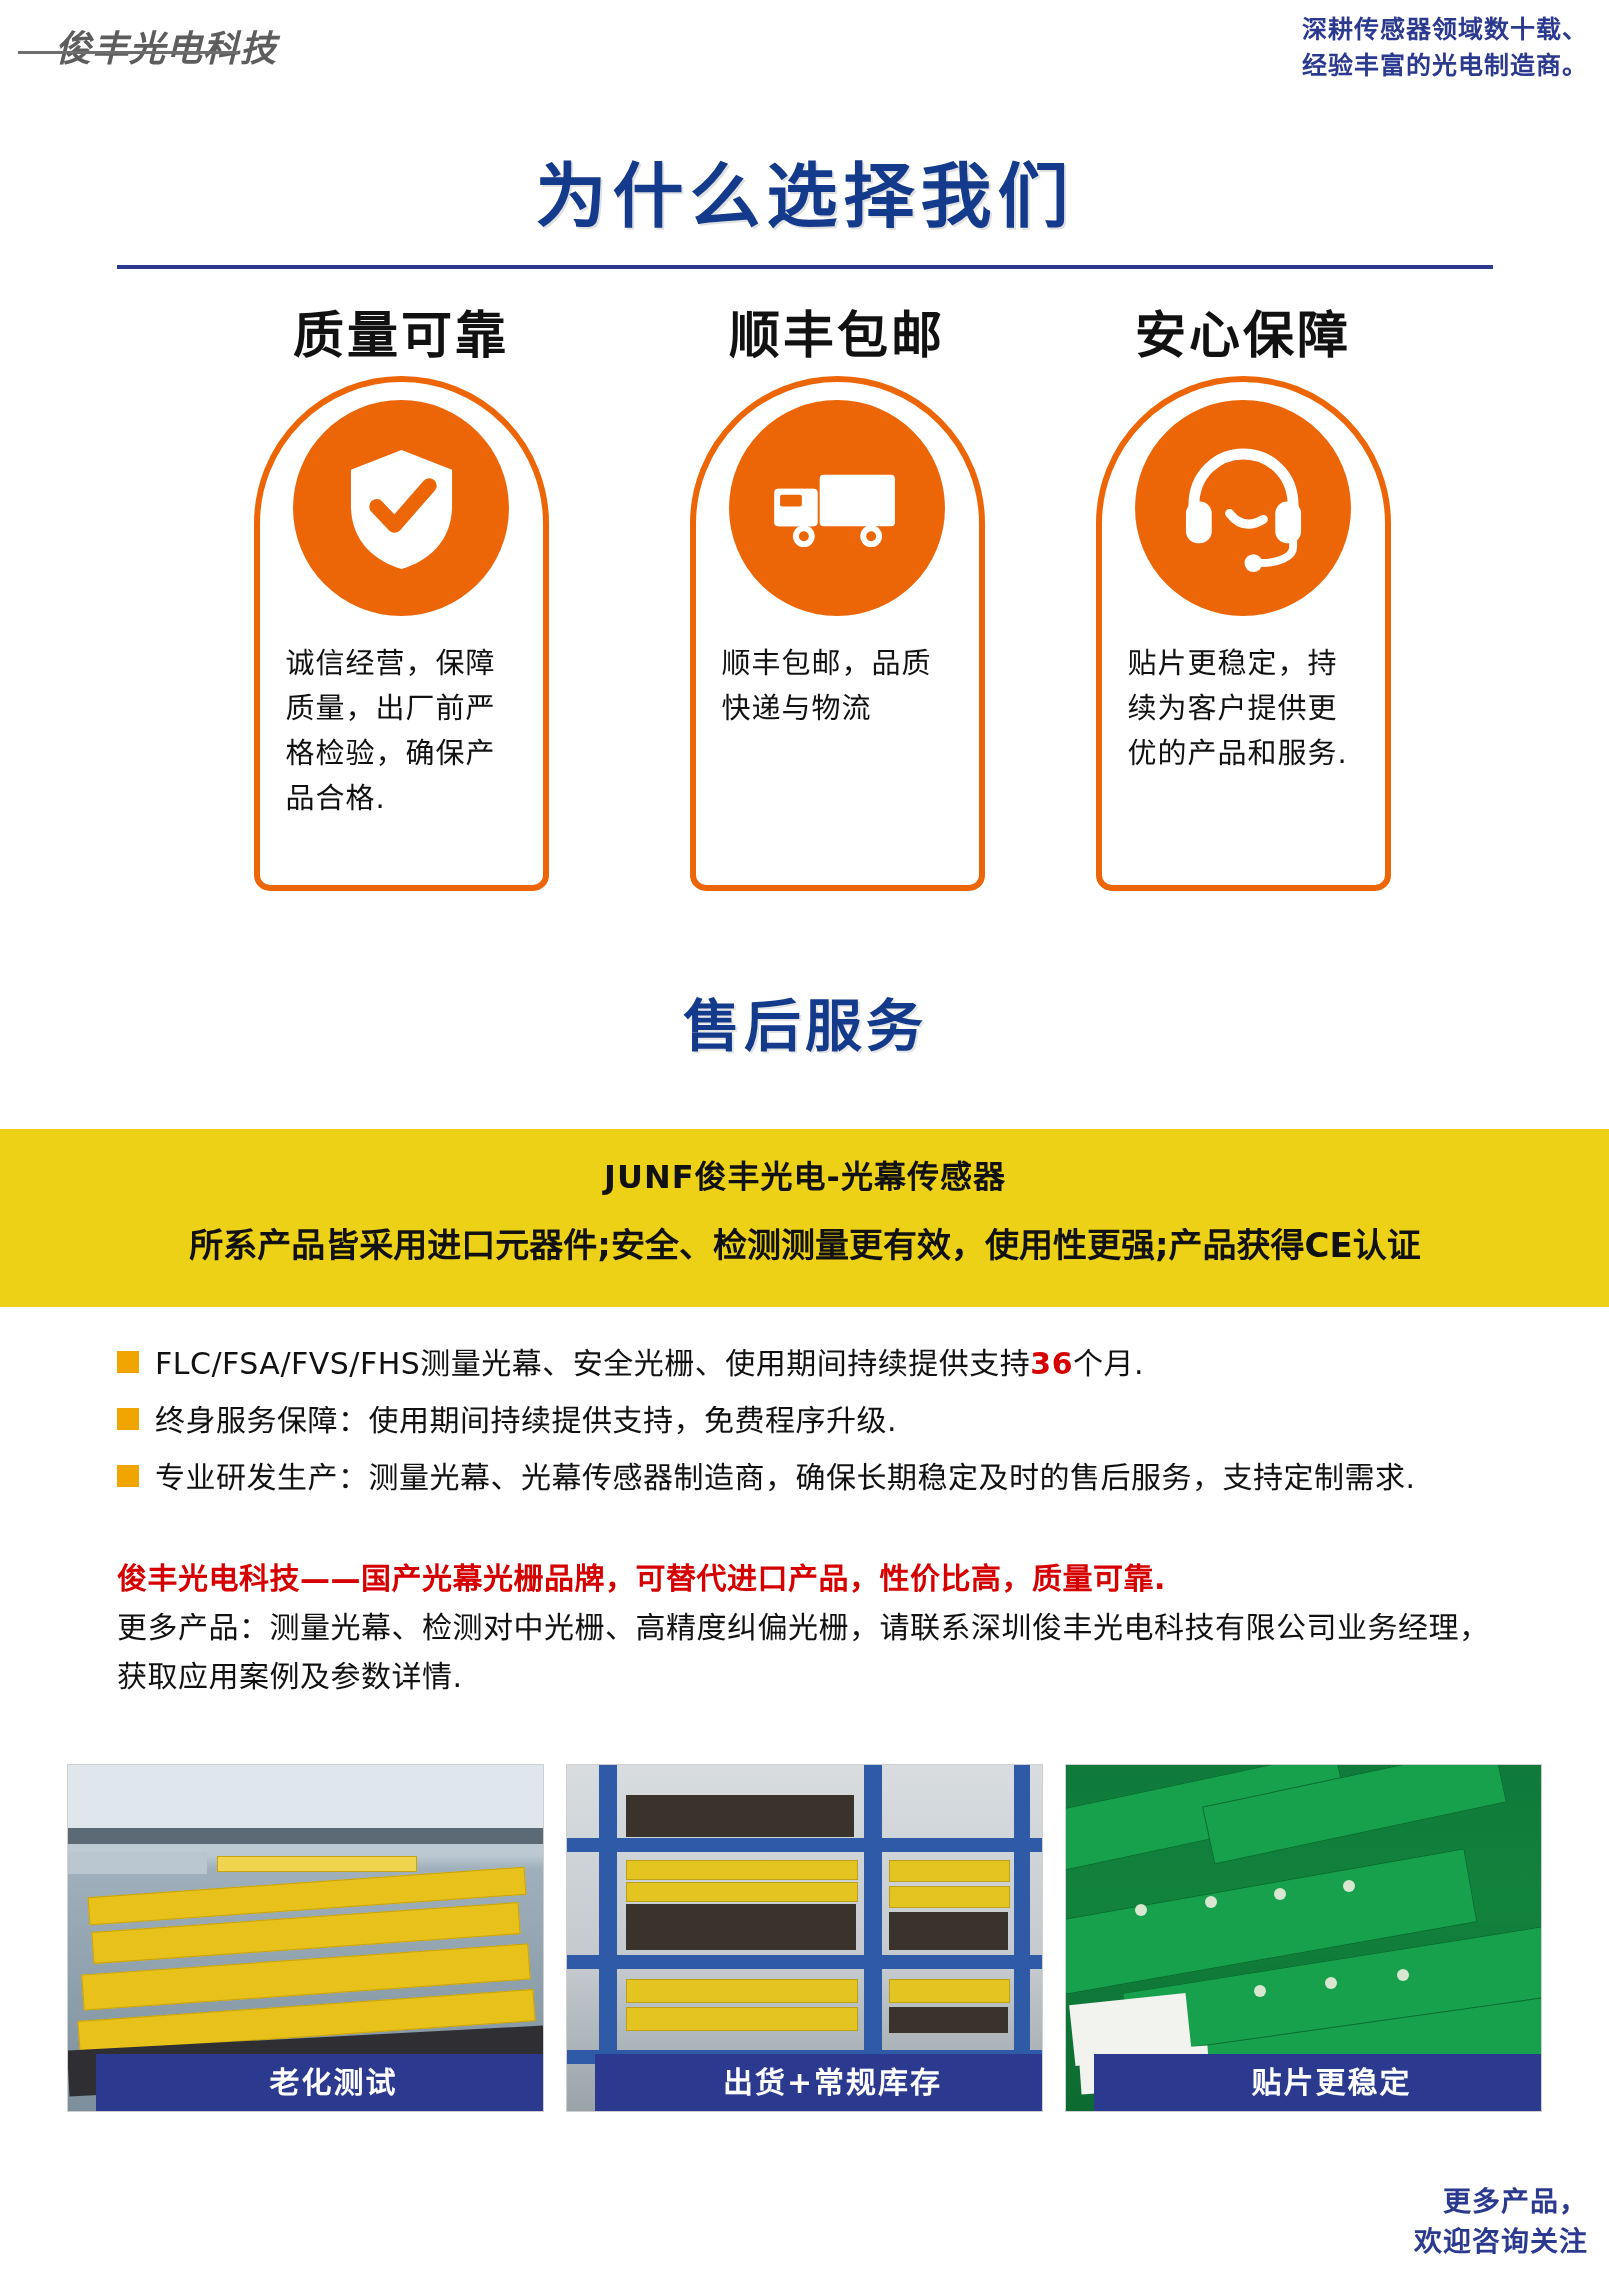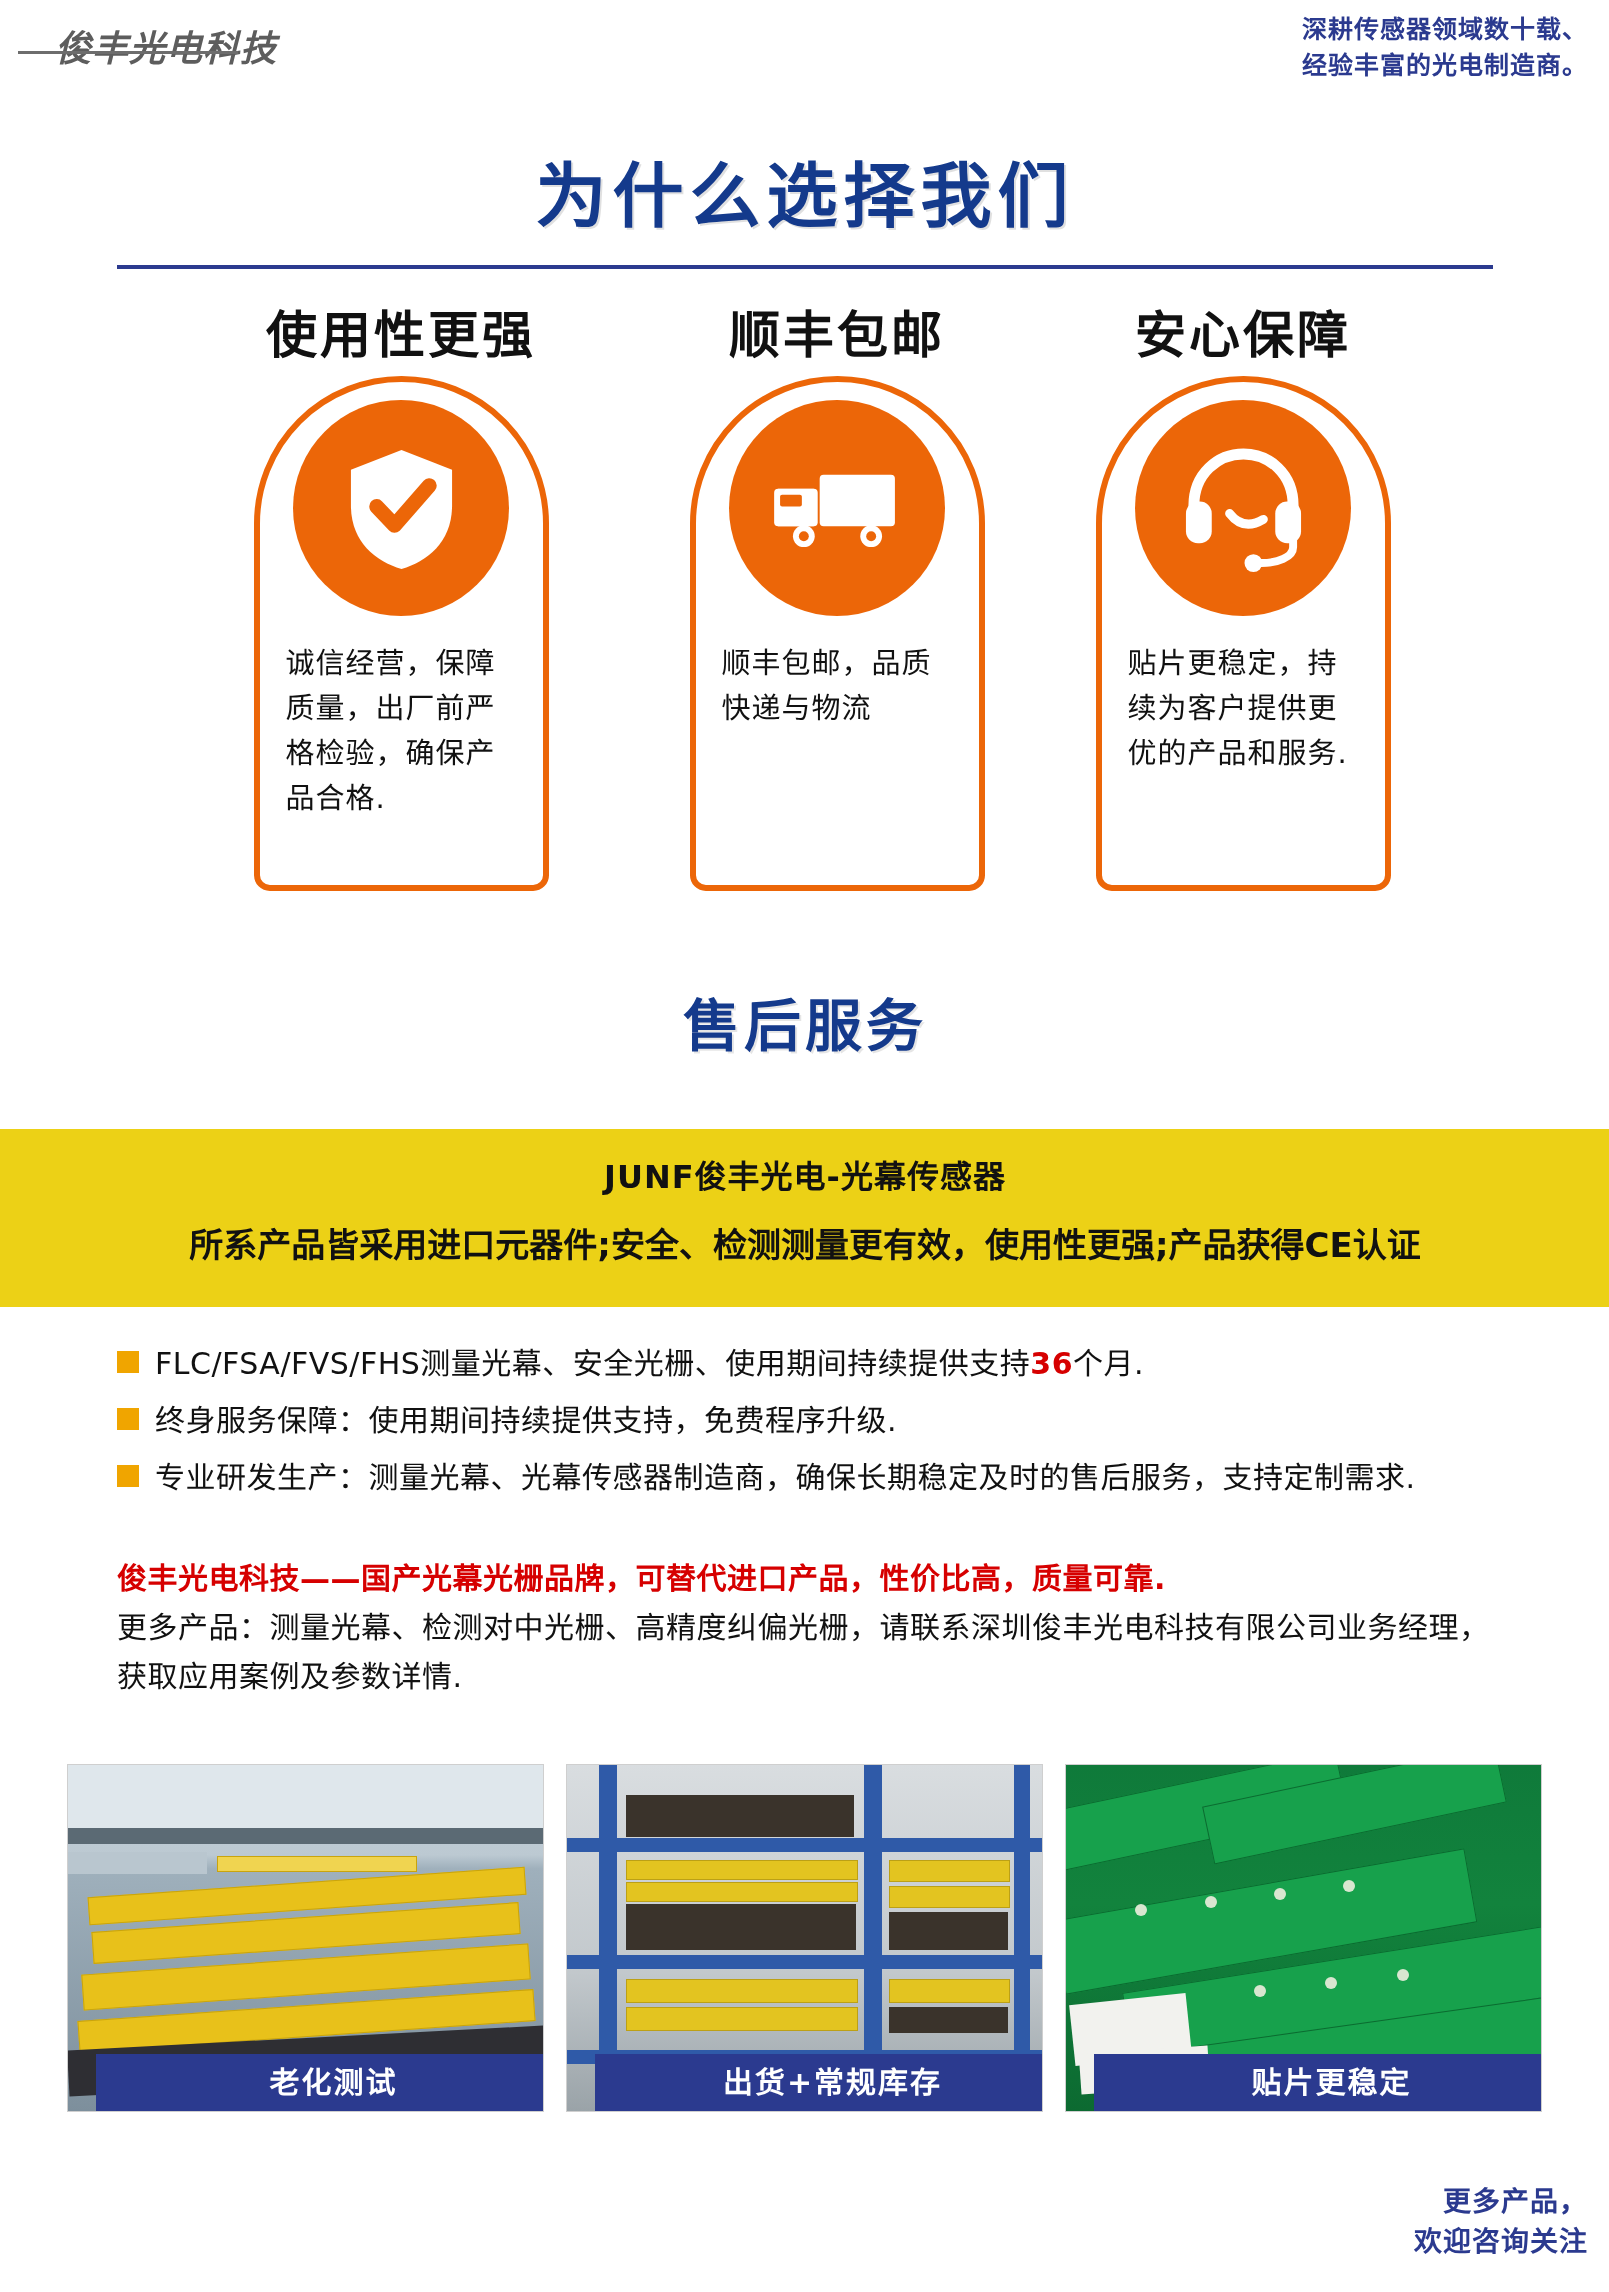--- a/index.html
+++ b/index.html
@@ -286,21 +286,21 @@
     <div>经验丰富的光电制造商。</div>
   </div>
 </div>
 
 <div class="main-title">为什么选择我们</div>
 <div class="title-rule"></div>
 
 <div class="cards">
 
   <div class="card">
-    <div class="card-title">使用性更强</div>
+    <div class="card-title">质量可靠</div>
     <div class="card-body">
       <div class="icon-circle">
         <svg width="117" height="129" viewBox="0 0 118 130" aria-hidden="true">
           <path d="M59 6 L110 26 V62 C110 98 86 118 59 126 C32 118 8 98 8 62 V26 Z" fill="#ffffff"></path>
           <path d="M34 63 L52 82 L87 42" fill="none" stroke="#ec6608" stroke-width="15" stroke-linecap="round" stroke-linejoin="round"></path>
         </svg>
       </div>
       <div class="card-text">诚信经营，保障质量，出厂前严格检验，确保产品合格.</div>
     </div>
   </div>

